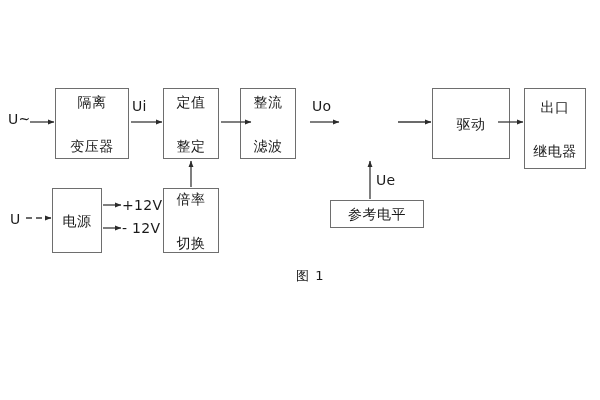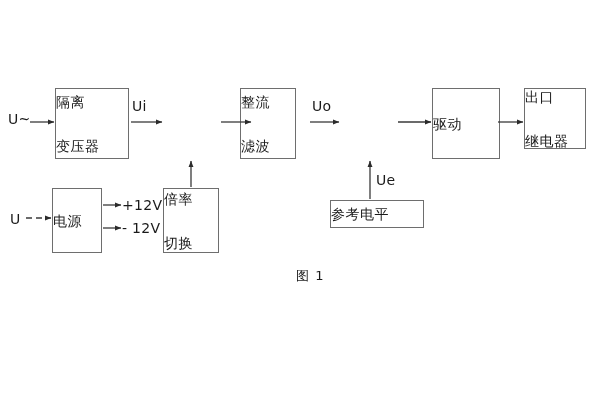--- a/index.html
+++ b/index.html
@@ -18,21 +18,21 @@
     width: 600px;
     height: 400px;
   }
   .box {
     position: absolute;
     box-sizing: border-box;
     border: 1.4px solid #6e6e6e;
     background: #ffffff;
     display: flex;
     flex-direction: column;
-    align-items: flex-start;
+    align-items: center;
     justify-content: center;
     color: #1a1a1a;
     font-size: 14px;
     line-height: 1.0;
   }
   .box .ln {
     display: block;
     white-space: nowrap;
     letter-spacing: 0.5px;
   }
@@ -63,32 +63,36 @@
 </head>
 <body>
 
 <div id="diagram">
 
   <div class="box" style="left:55px; top:88px; width:74px; height:71px;">
     <span class="ln">隔离</span>
     <span class="ln">变压器</span>
   </div>
 
+  <div class="box" style="left:163px; top:88px; width:56px; height:71px;">
+    <span class="ln">定值</span>
+    <span class="ln">整定</span>
+  </div>
 
   <div class="box" style="left:240px; top:88px; width:56px; height:71px;">
     <span class="ln">整流</span>
     <span class="ln">滤波</span>
   </div>
 
 
-  <div class="box single" style="left:432px; top:88px; width:68px; height:71px;">
+  <div class="box single" style="left:432px; top:88px; width:78px; height:71px;">
     <span class="ln">驱动</span>
   </div>
 
-  <div class="box" style="left:524px; top:88px; width:62px; height:61px;">
+  <div class="box" style="left:524px; top:88px; width:62px; height:81px;">
     <span class="ln">出口</span>
     <span class="ln">继电器</span>
   </div>
 
   <div class="box single" style="left:52px; top:188px; width:50px; height:65px;">
     <span class="ln">电源</span>
   </div>
 
   <div class="box" style="left:163px; top:188px; width:56px; height:65px;">
     <span class="ln">倍率</span>

